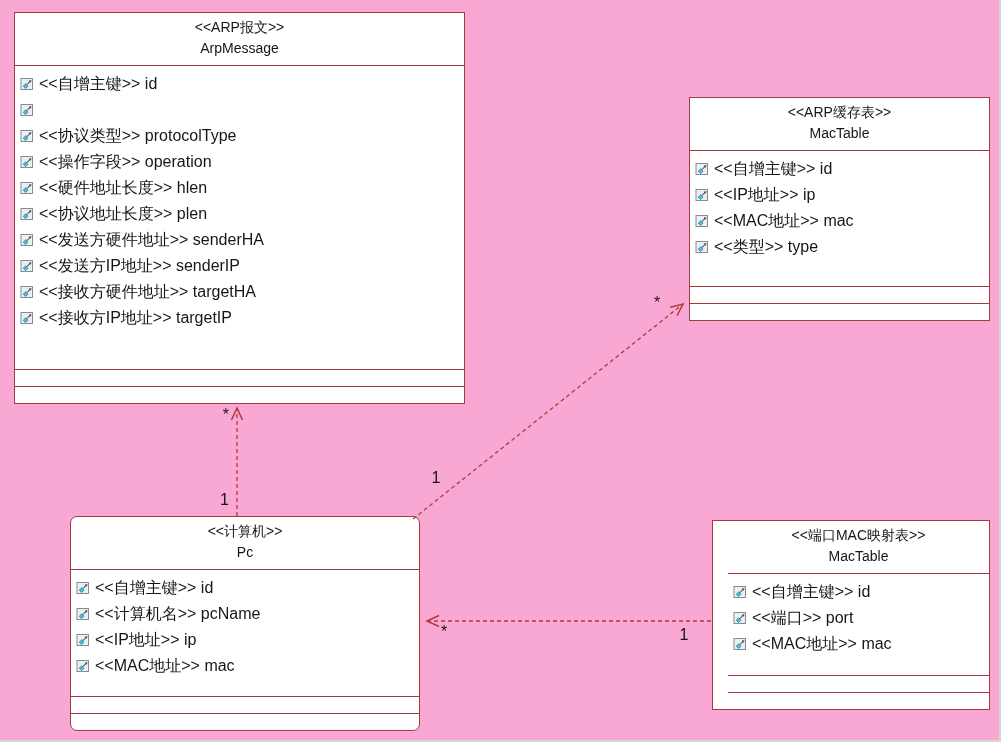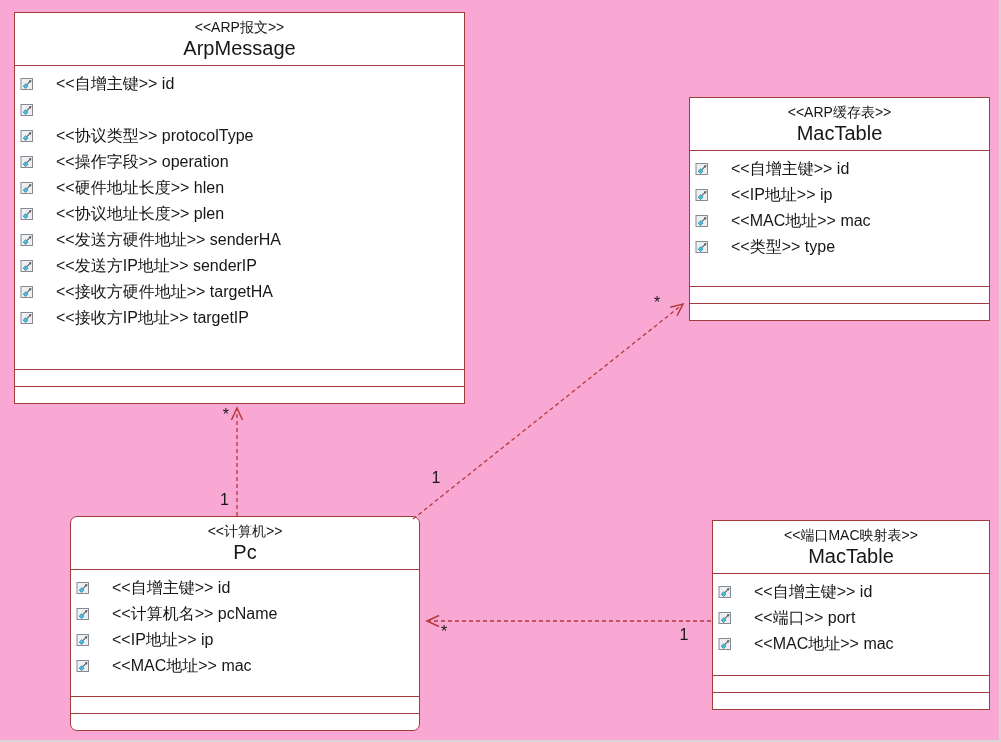--- a/index.html
+++ b/index.html
@@ -19,40 +19,39 @@
   .uml-class {
     position: absolute;
     border: 1.5px solid var(--bd, #a03c3c);
     background: #ffffff;
     display: flex;
     flex-direction: column;
   }
   .c-arpmessage { left: 14px;  top: 12px;  width: 451px; height: 392px; }
   .c-arptable   { left: 689px; top: 97px;  width: 301px; height: 224px; }
   .c-pc         { left: 70px;  top: 516px; width: 350px; height: 215px; border-radius: 7px; }
-  .c-mactable   { left: 712px; top: 520px; width: 278px; height: 190px; }
+  .c-mactable   { left: 712px; top: 520px; width: 278px; height: 190px; padding-left: 15px; }
 
   .uml-title { text-align: center; padding: 5px 2px 6px; }
   .stereotype { font-size: 14px; line-height: 19px; color: var(--tx, #161616); }
-  .cname      { font-size: 20px; line-height: 22px; color: var(--tx, #161616); }
+  .cname      { font-size: 14px; line-height: 22px; color: var(--tx, #161616); }
 
   .uml-attrs {
     flex: 1;
     border-top: 1.5px solid var(--bd, #a03c3c);
     padding: 5px 4px 4px 5px;
     overflow: hidden;
   }
   .attr-row {
     display: flex;
     align-items: center;
     height: 26px;
     font-size: 16px;
     white-space: nowrap;
     color: var(--tx, #161616);
-    gap: 17px;
   }
   .attr-icon { width: 14px; height: 14px; margin-right: 5px; flex: 0 0 auto; display: inline-block; }
   .attr-icon svg { display: block; }
 
   .ops-strip { border-top: 1.5px solid var(--bd, #a03c3c); height: 17px; flex: 0 0 auto; }
 
   svg.links { position: absolute; left: 0; top: 0; width: 1001px; height: 742px; pointer-events: none; }
   .assoc { stroke: var(--ln, #b23a3a); stroke-width: 1.3; stroke-dasharray: 4 3; fill: none; }
   #arrowhead path { stroke: var(--ln, #b23a3a); }
   .mult {

